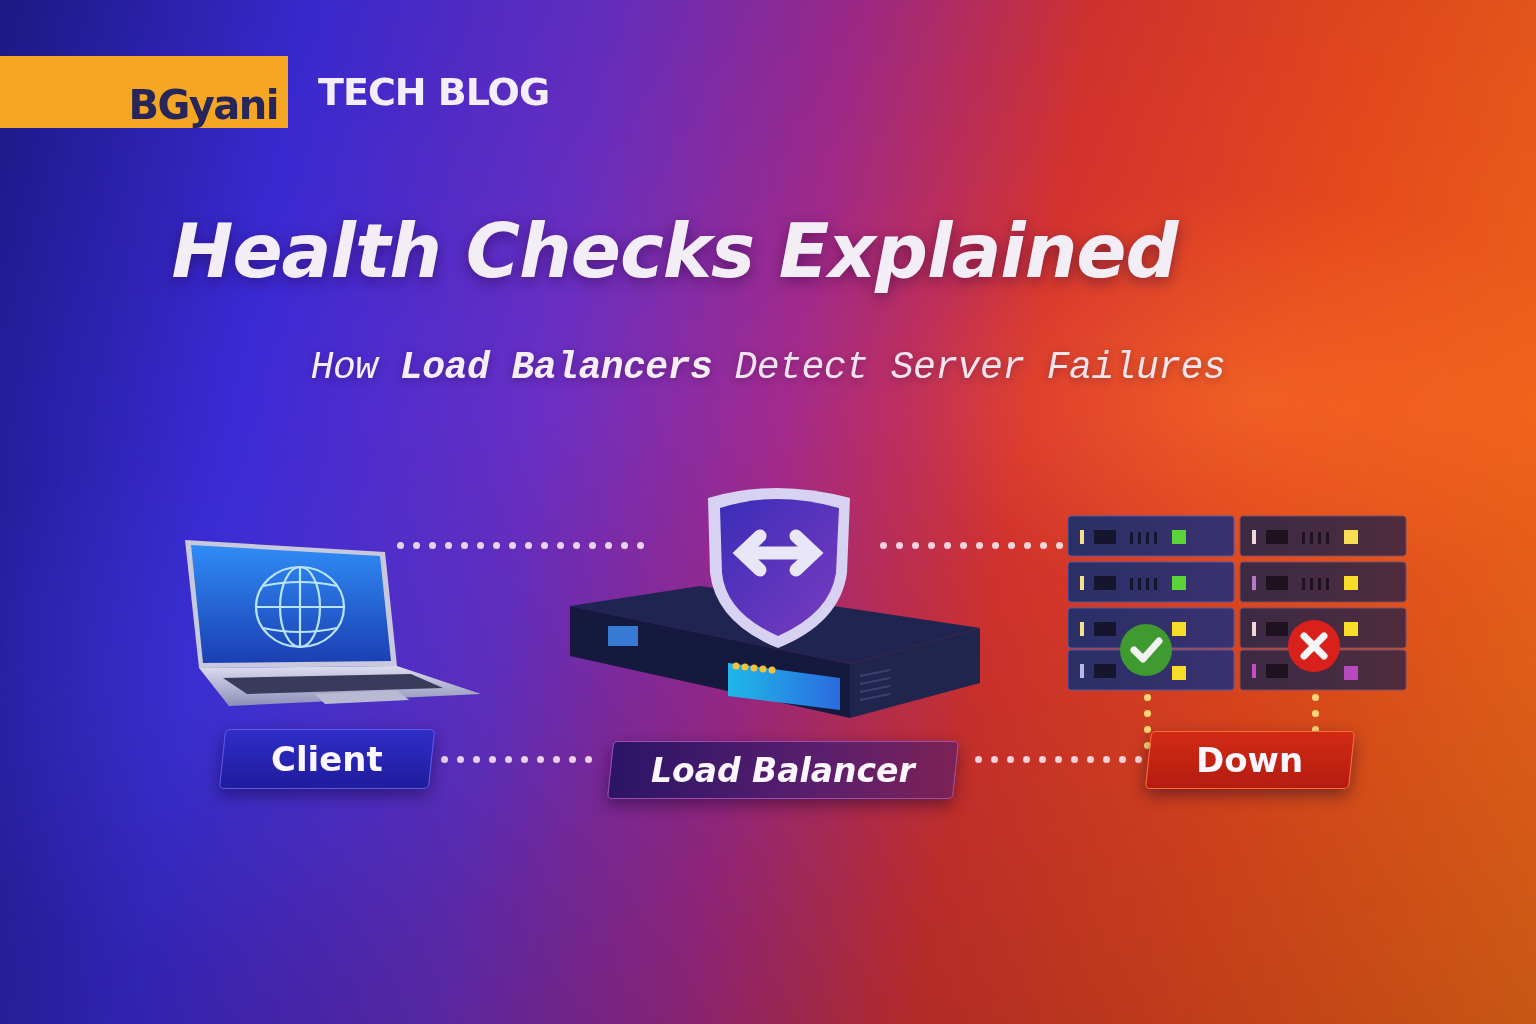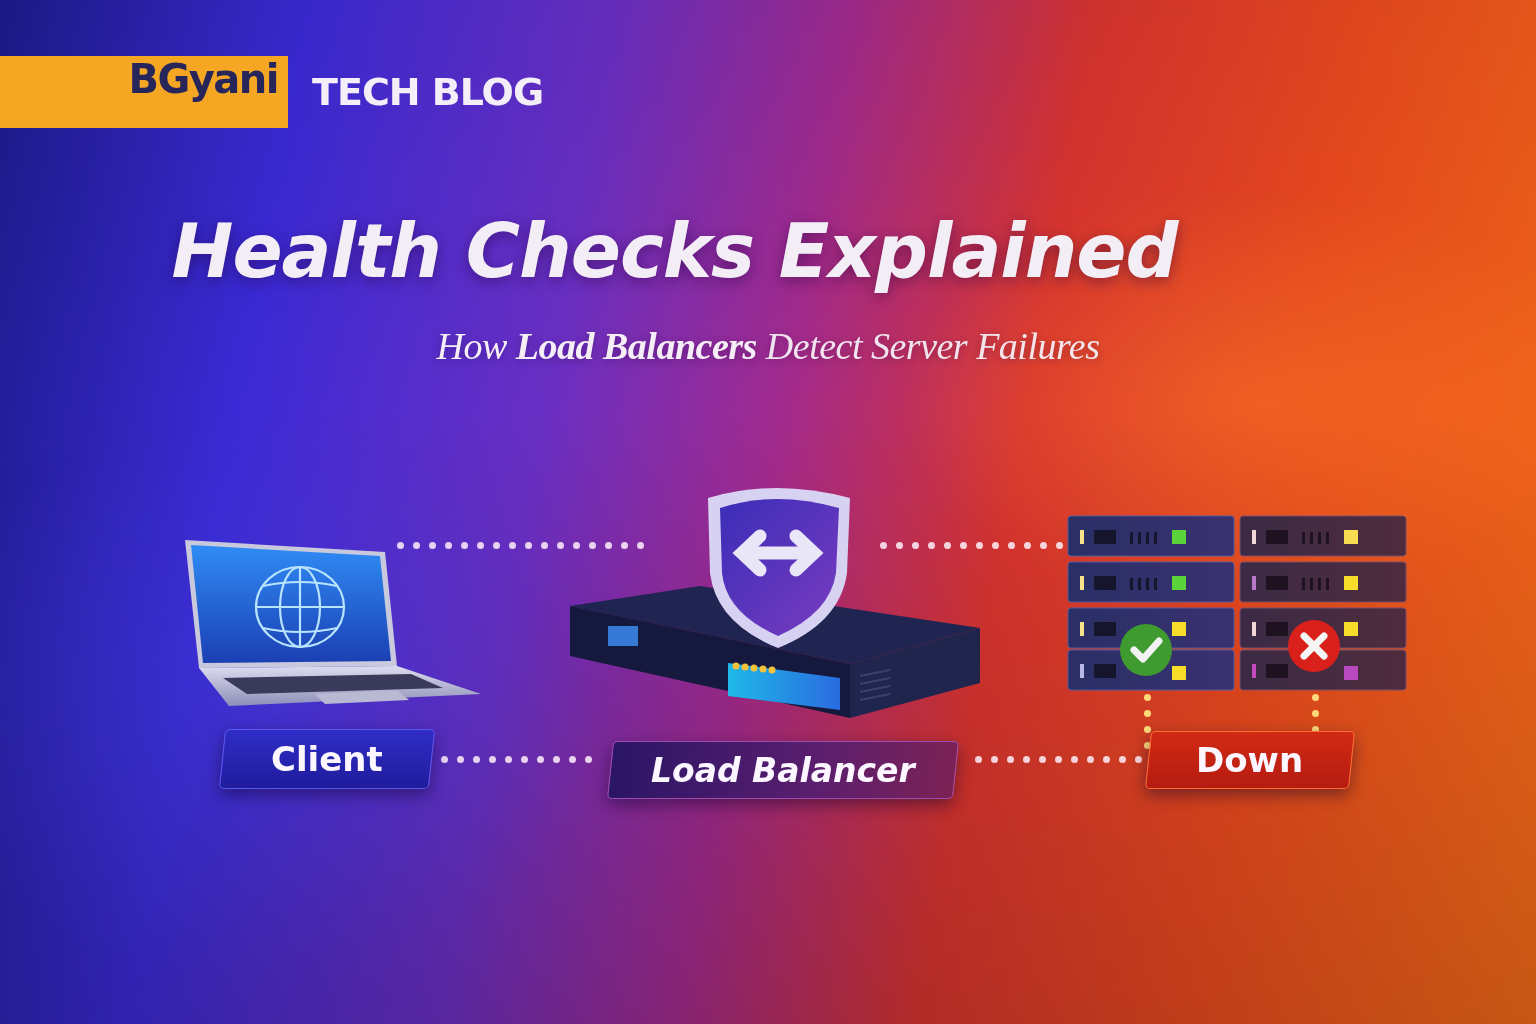--- a/index.html
+++ b/index.html
@@ -17,39 +17,39 @@
     background:
       linear-gradient(180deg, rgba(0,0,0,0.05) 0%, rgba(0,0,0,0) 40%, rgba(0,0,0,0.18) 100%);
     pointer-events: none;
   }
   .brand {
     position: absolute; top: 56px; left: 0; height: 72px;
     display: flex; align-items: center;
   }
   .brand-box {
     background: #f5a623; height: 72px; width: 288px;
-    display: flex; align-items: flex-start; justify-content: flex-end; padding-right: 10px;
+    display: flex; align-items: flex-end; justify-content: flex-end; padding-right: 10px;
   }
   .brand-name {
     font-family: "DejaVu Sans", sans-serif; font-weight: bold; font-size: 40px;
     color: #26265a; letter-spacing: -1.5px;
   }
   .brand-tag {
-    margin-left: 24px; font-family: "DejaVu Sans", sans-serif; font-weight: bold;
+    margin-left: 30px; font-family: "DejaVu Sans", sans-serif; font-weight: bold;
     font-size: 38px; color: #f4eef8; letter-spacing: -1px;
   }
   .title {
     position: absolute; top: 208px; left: 0; width: 1349px; text-align: center;
     font-family: "DejaVu Sans", sans-serif; font-weight: bold; font-style: italic;
     font-size: 74px; color: #f3edf6; letter-spacing: -1px;
     text-shadow: 0 4px 14px rgba(40,0,60,0.45);
   }
   .subtitle {
-    position: absolute; top: 324px; left: 0; width: 1536px; text-align: center;
-    font-family: Liberation Serif, serif; font-style: italic;
+    position: absolute; top: 346px; left: 0; width: 1536px; text-align: center;
+    font-family: Liberation Mono, monospace; font-style: italic;
     font-size: 38px; color: #f5eef6; letter-spacing: -0.5px;
     text-shadow: 0 2px 8px rgba(40,0,60,0.35);
   }
   .subtitle .w1 { font-weight: normal; }
   .subtitle .w2 { font-weight: bold; }
   .subtitle .w3 { font-weight: normal; opacity: 0.95; }
 
   .dots { position: absolute; display: flex; gap: 9px; align-items: center; }
   .dots span { width: 7px; height: 7px; border-radius: 50%; background: rgba(255,240,250,0.85); display: block; }
   .vdots { position: absolute; display: flex; flex-direction: column; gap: 9px; }

